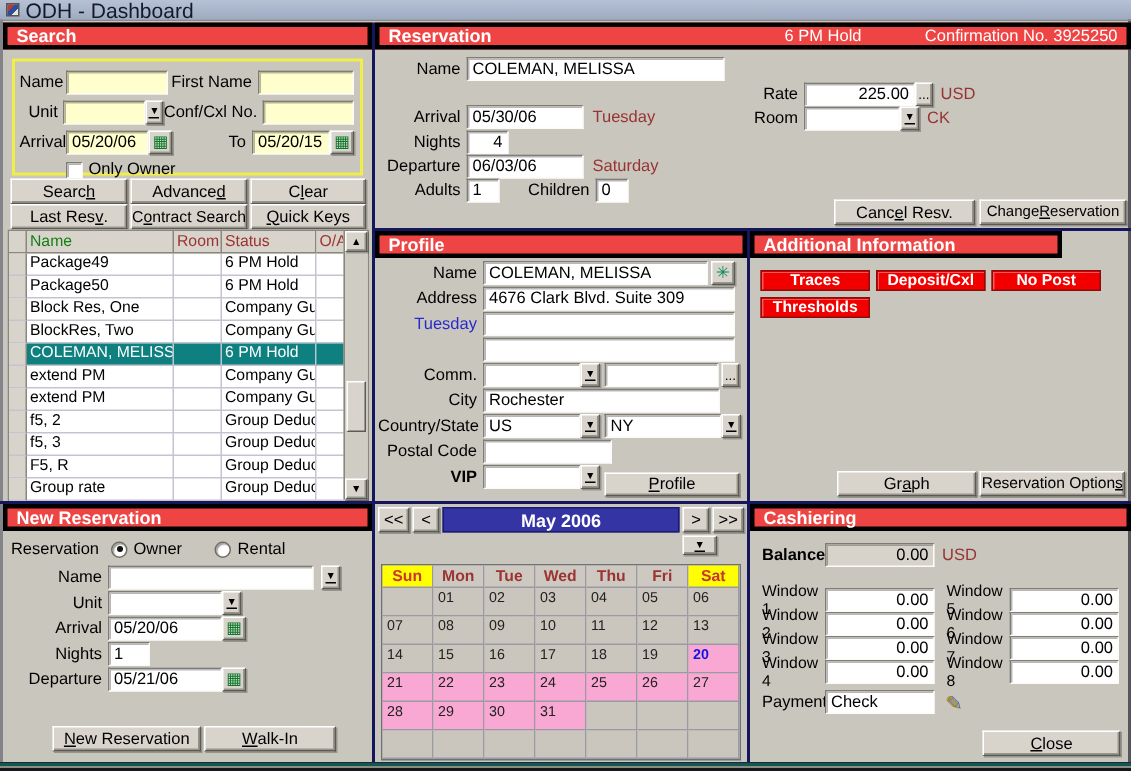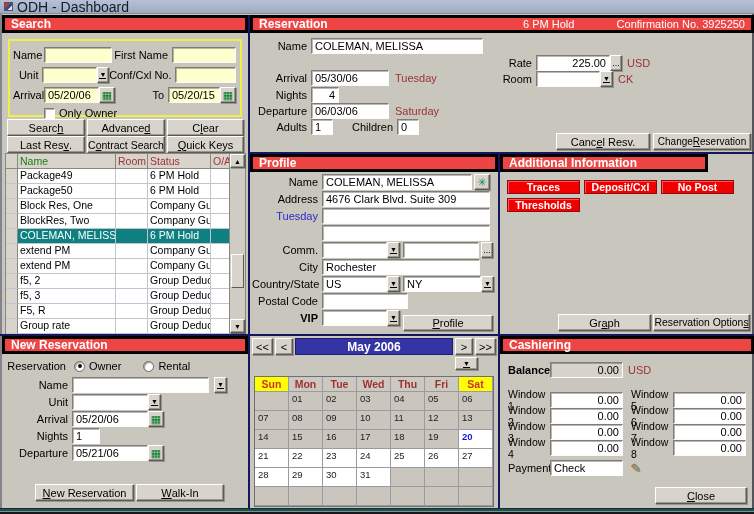--- a/index.html
+++ b/index.html
@@ -104,21 +104,21 @@
                display:flex; align-items:center; justify-content:center; }
   .cal-grid { position:absolute; left:4px; top:40px; width:240px; border:1px solid #6f6f77;
               display:grid; grid-template-columns:repeat(7,1fr); }
   .cdh { height:15px; background:#cdc9c1; color:#9c3333; font-size:10.5px; font-weight:bold;
          display:flex; align-items:center; justify-content:center;
          border-right:1px solid #9a9aa2; border-bottom:1px solid #9a9aa2; }
   .cdh.we { background:#ffff00; color:#cc3333; }
   .cday { height:19px; border-right:1px solid #9a9aa2; border-bottom:1px solid #9a9aa2;
           font-size:9.5px; padding:1px 0 0 3px; color:#222; }
   .cday.off { background:#cac6be; }
-  .cday.on { background:#ffffff; }
+  .cday.on { background:#f9a8d4; }
   .cday.today .dnum { color:#1515e0; font-weight:bold; }
 
   
   .cwin-grid { position:absolute; left:8px; top:56px; display:grid; grid-template-rows:repeat(4,16px);
                grid-auto-flow:column; column-gap:8px; }
   .cwin { display:flex; align-items:center; }
   .cwl { width:42px; font-size:10.5px; }
   .cw-field { width:73px; }
   .pencil-icon { font-size:13px; color:#b8860b; text-shadow:1px 0 0 #3a6ecf; margin-left:7px; }
   .globe-icon { color:#0c8a5e; font-size:11px; line-height:1; }

